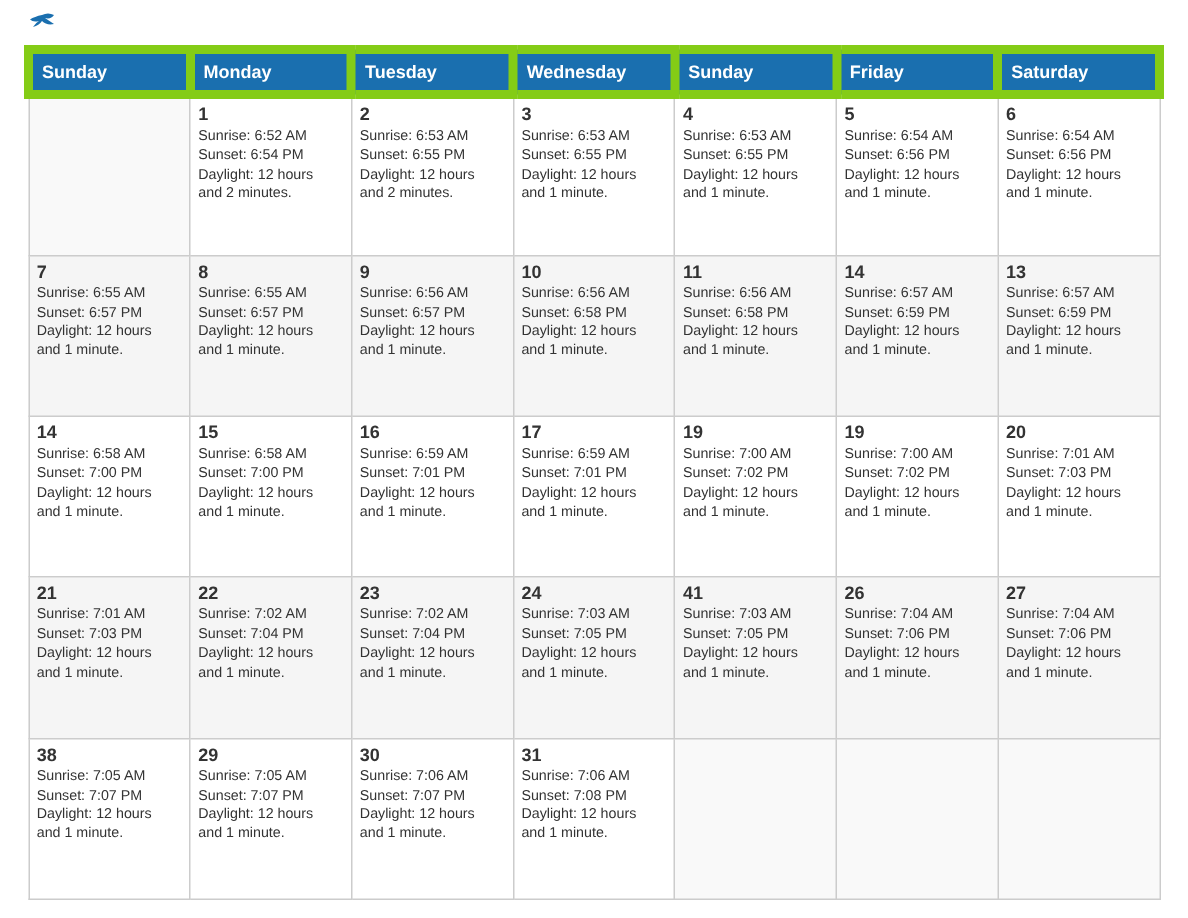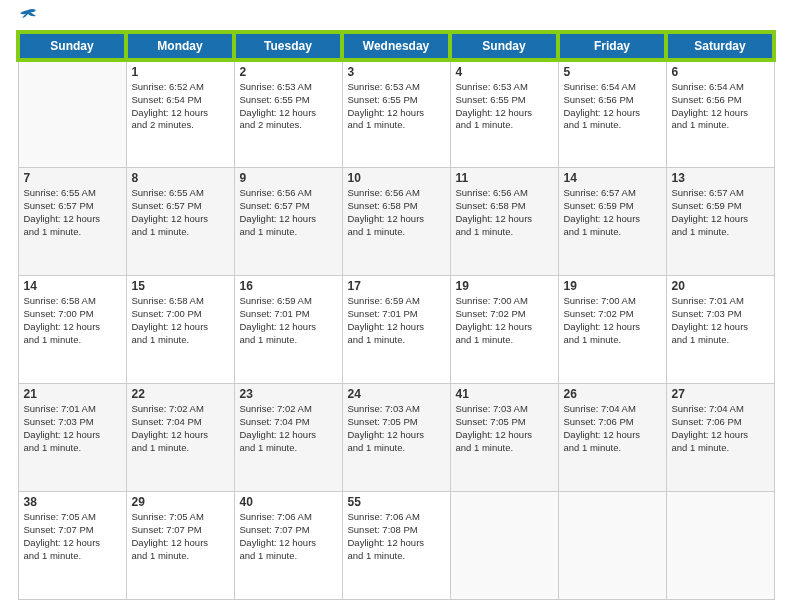--- a/index.html
+++ b/index.html
@@ -43,25 +43,25 @@
       color: #555;
     }
     .calendar-table {
       width: 100%;
       border-collapse: collapse;
       flex: 1;
     }
     .calendar-table th {
       background-color: #1a6faf;
       color: #fff;
-      text-align: center;
+      text-align: left;
       padding: 5px 6px;
       font-size: 12px;
       font-weight: bold;
-      border: 4px solid #84cc16;
+      border: 6px solid #84cc16;
     }
     .calendar-table td {
       vertical-align: top;
       border: 1px solid #ccc;
       padding: 3px 5px;
       width: calc(100% / 7);
       height: 80px;
     }
     .day-number {
       font-weight: bold;
@@ -322,28 +322,28 @@
 and 1 minute.</div>
           </td>
           <td>
             <span class="day-number">29</span>
             <div class="day-info" style="white-space: pre-line;">Sunrise: 7:05 AM
 Sunset: 7:07 PM
 Daylight: 12 hours
 and 1 minute.</div>
           </td>
           <td>
-            <span class="day-number">40</span>
+            <span class="day-number">30</span>
             <div class="day-info" style="white-space: pre-line;">Sunrise: 7:06 AM
 Sunset: 7:07 PM
 Daylight: 12 hours
 and 1 minute.</div>
           </td>
           <td>
-            <span class="day-number">55</span>
+            <span class="day-number">31</span>
             <div class="day-info" style="white-space: pre-line;">Sunrise: 7:06 AM
 Sunset: 7:08 PM
 Daylight: 12 hours
 and 1 minute.</div>
           </td>
           <td class="empty-cell"></td>
           <td class="empty-cell"></td>
           <td class="empty-cell"></td>
         </tr>
       </tbody>

